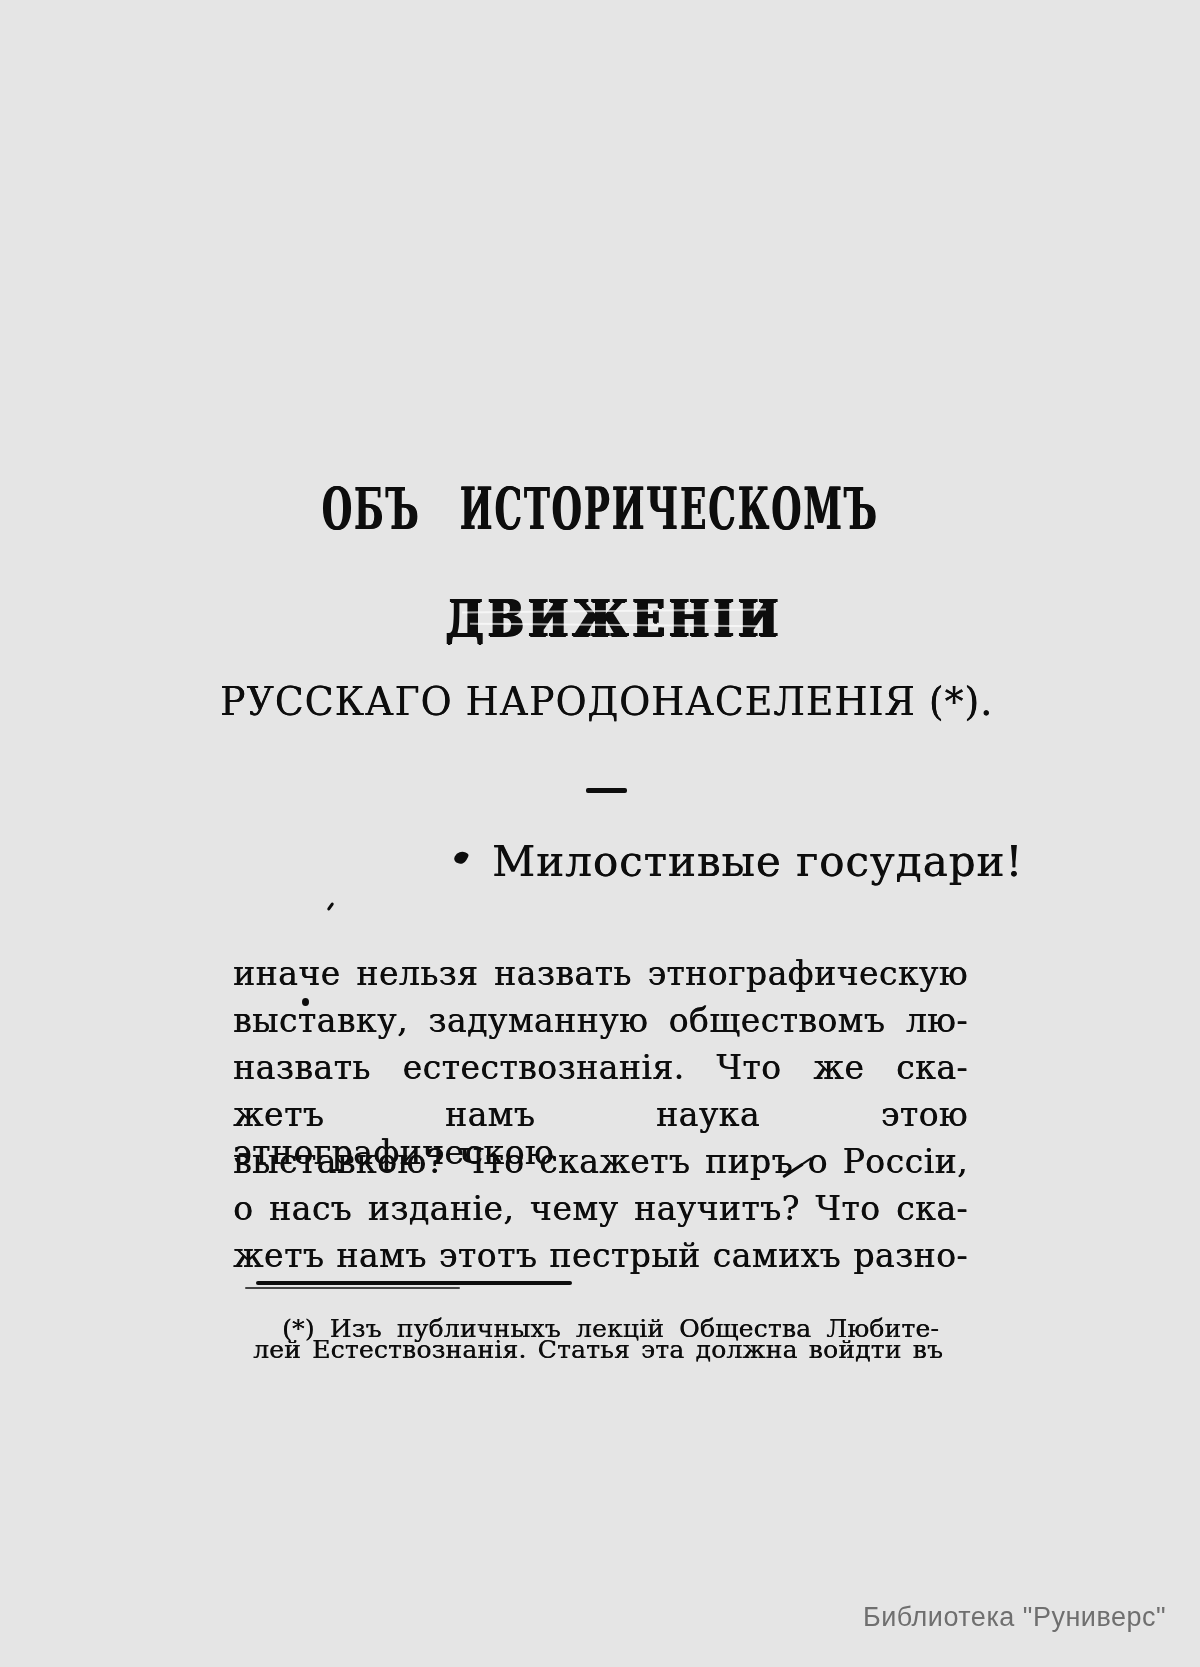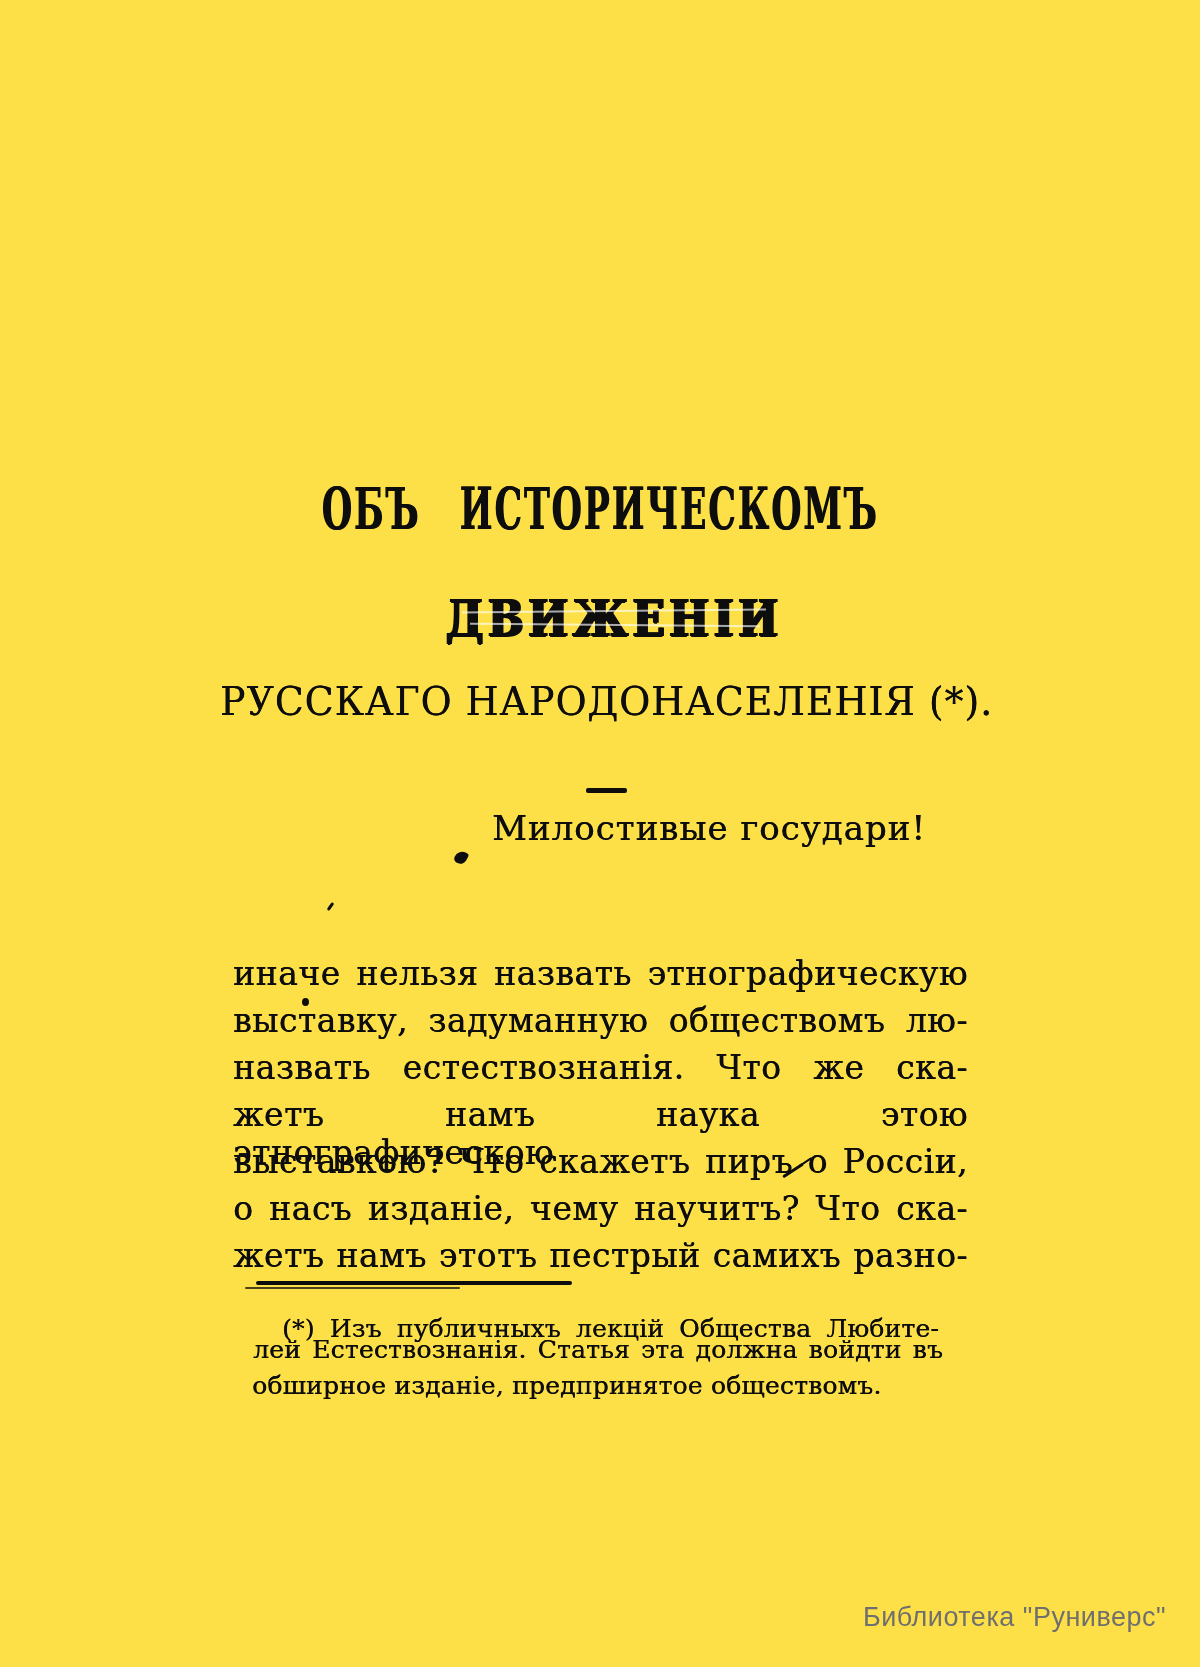--- a/index.html
+++ b/index.html
@@ -1,20 +1,20 @@
 <!DOCTYPE html>
 <html><head>
 <meta charset="utf-8">
 <style>
   html, body { margin: 0; padding: 0; background: #ffffff; }
   .page {
     position: relative;
     width: 1200px;
     height: 1667px;
-    background: #fde047;
+    background: #e5e5e5;
     overflow: hidden;
     font-family: "DejaVu Serif", "Liberation Serif", serif;
     color: #0d0d0d;
   }
 
   
   .t1 {
     position: absolute; top: 480px; left: 0; width: 1200px;
     text-align: center; font-size: 58px; font-weight: bold;
     line-height: 1; letter-spacing: 3px; word-spacing: 42px;
@@ -39,22 +39,22 @@
   }
   .t3 .tx { display: inline-block; transform: scaleX(0.97); text-shadow: 0.4px 0 0 currentColor; }
 
   .divider {
     position: absolute; top: 788px; left: 586px;
     width: 41px; height: 5px; background: #0d0d0d; border-radius: 2px;
   }
 
   
   .salutation {
-    position: absolute; top: 811px; left: 492px;
-    font-size: 34px; line-height: 1; letter-spacing: 1px;
+    position: absolute; top: 841px; left: 492px;
+    font-size: 42px; line-height: 1; letter-spacing: 1px;
     white-space: nowrap; text-shadow: 0.5px 0 0 currentColor;
   }
 
   
   .bl {
     position: absolute; left: 233px; width: 735px;
     font-size: 33px; line-height: 1.15; letter-spacing: 0.5px;
     text-align: justify; text-align-last: justify;
     text-shadow: 0.5px 0 0 currentColor;
   }
@@ -134,17 +134,16 @@
   <div class="bl" style="top:1096px">жетъ намъ наука этою этнографическою</div>
   <div class="bl" style="top:1143px">выставкою? Что скажетъ пиръ о Россіи,</div>
   <div class="bl" style="top:1190px">о насъ изданіе, чему научитъ? Что ска-</div>
   <div class="bl" style="top:1237px">жетъ намъ этотъ пестрый самихъ разно-</div>
 
   <div class="fnrule"></div>
   <div class="fnrule-echo"></div>
 
   <div class="fn fn1 just">(*) Изъ публичныхъ лекцій Общества Любите-</div>
   <div class="fn fn2 just">лей Естествознанія. Статья эта должна войдти въ</div>
-  <div class="fn fn3">обширное изданіе, предпринятое обществомъ.</div>
 
   <div class="wm">Библиотека "Руниверс"</div>
 
 </div>
 
 </body></html>

